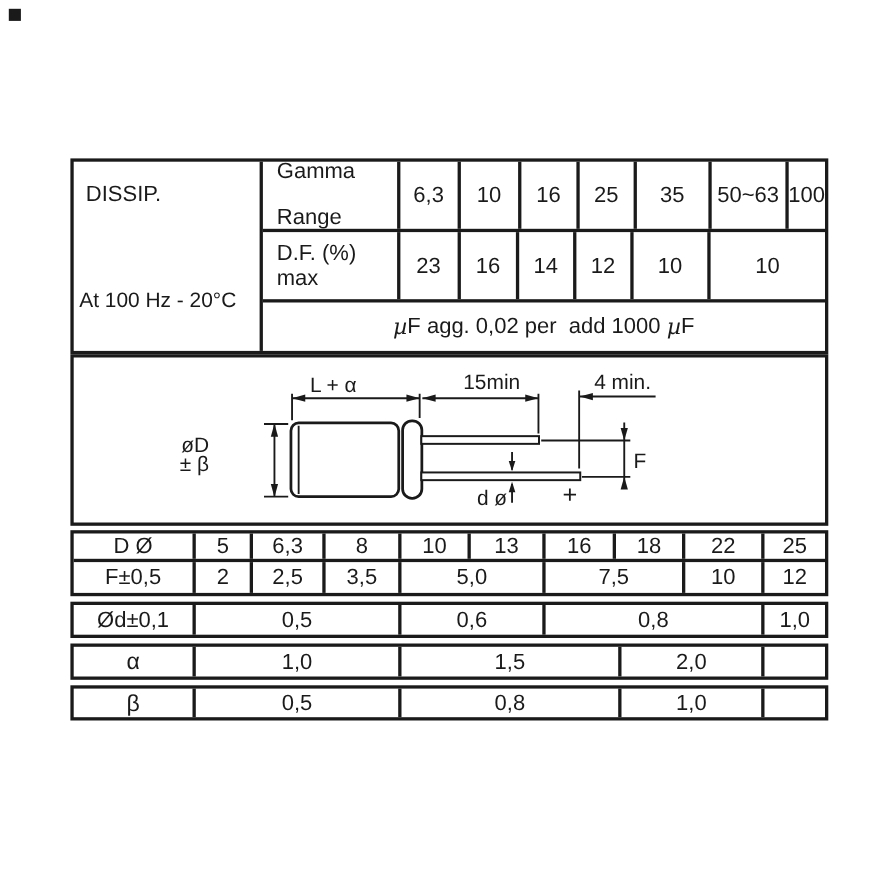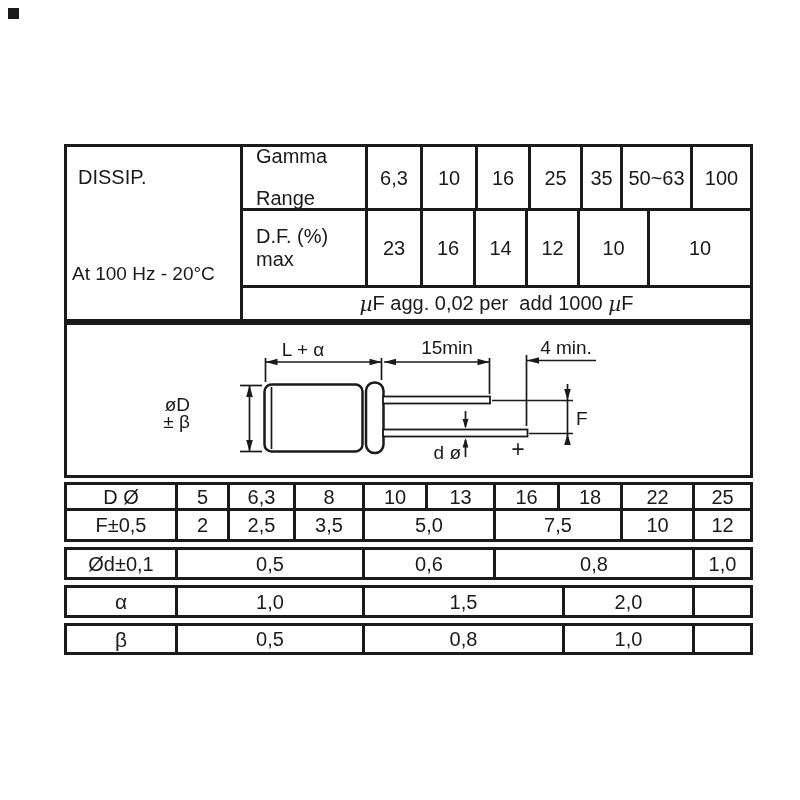--- a/index.html
+++ b/index.html
@@ -64,26 +64,26 @@
 
     <div class="row" style="height:64px; border-bottom:3px solid var(--ink);">
       <div class="cell label-cell" style="width:125px;gap:19px;">
         <span>Gamma</span>
         <span>Range</span>
       </div>
       <div class="cell" style="width:55px;">6,3</div>
       <div class="cell" style="width:55px;">10</div>
       <div class="cell" style="width:53px;">16</div>
       <div class="cell" style="width:52px;">25</div>
-      <div class="cell" style="width:40px;">35</div>
+      <div class="cell" style="width:68px;">35</div>
       <div class="cell" style="width:70px;">50~63</div>
       <div class="cell grow">100</div>
     </div>
 
-    <div class="row" style="height:77px; border-bottom:3px solid var(--ink);">
+    <div class="row" style="height:64px; border-bottom:3px solid var(--ink);">
       <div class="cell label-cell" style="width:125px;">
         <span>D.F. (%)</span>
         <span>max</span>
       </div>
       <div class="cell" style="width:55px;">23</div>
       <div class="cell" style="width:53px;">16</div>
       <div class="cell" style="width:52px;">14</div>
       <div class="cell" style="width:52px;">12</div>
       <div class="cell" style="width:70px;">10</div>
       <div class="cell grow">10</div>

